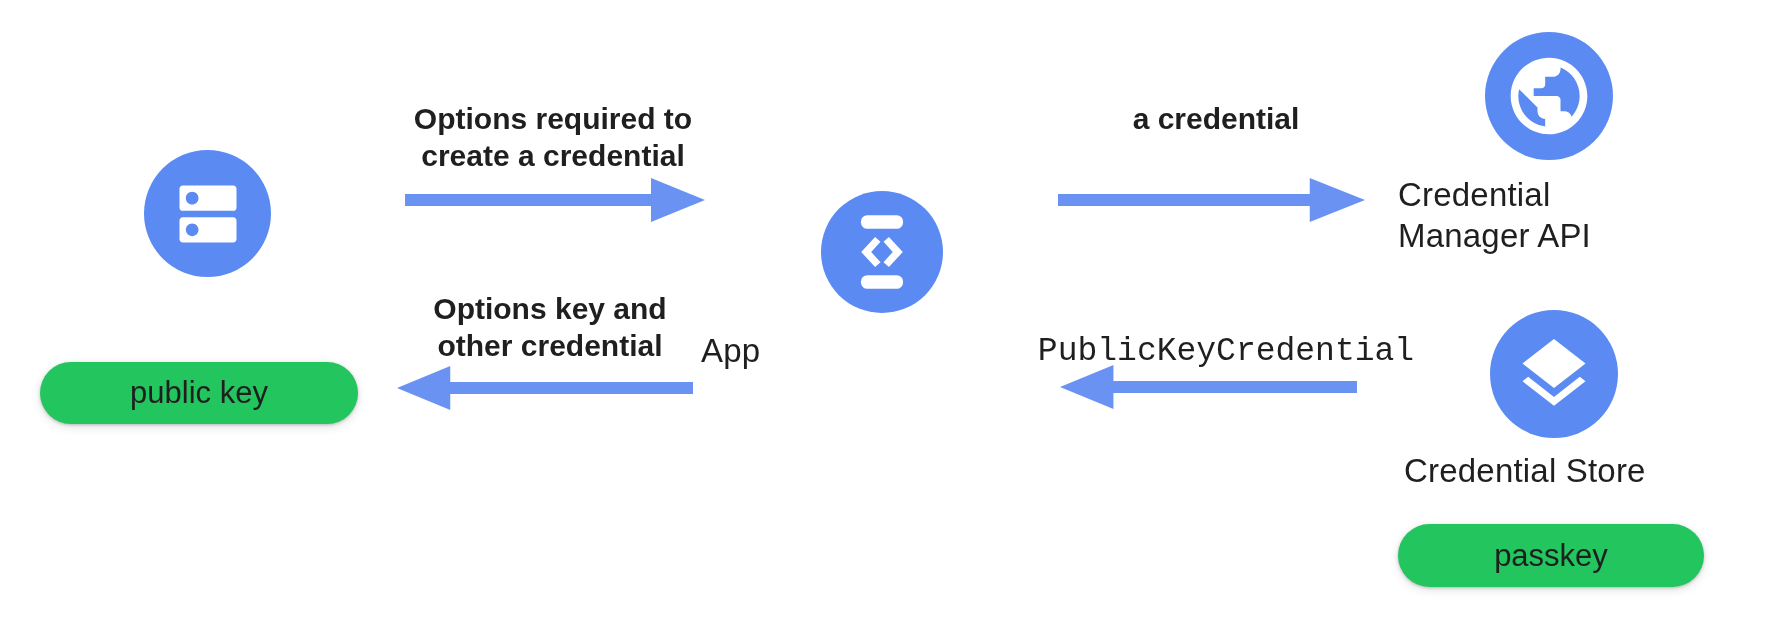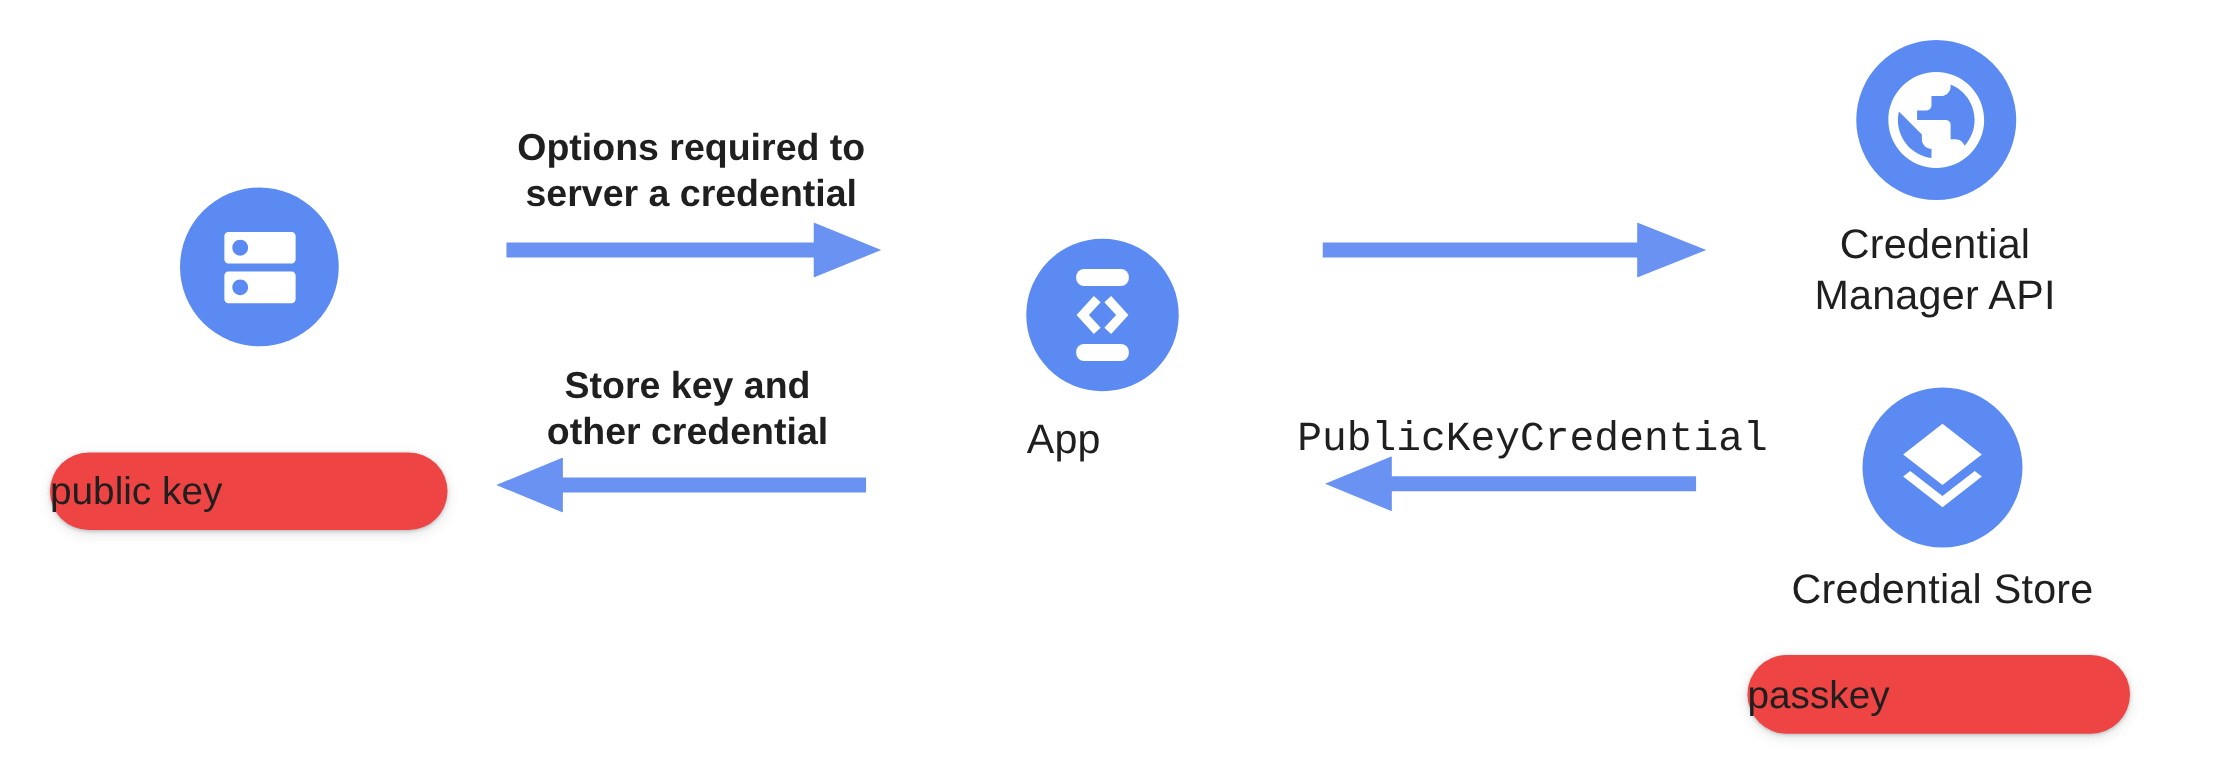--- a/index.html
+++ b/index.html
@@ -9,38 +9,38 @@
     font-family: "Liberation Sans", sans-serif;
     color: #1f1f1f;
   }
   .canvas { position: relative; width: 1770px; height: 622px; overflow: hidden; }
   .circle {
     position: absolute; border-radius: 50%;
     background: #5b8bf2;
     display: flex; align-items: center; justify-content: center;
   }
   .nlabel {
-    position: absolute; text-align: center;
+    position: absolute; 
     font-size: 33px; font-weight: 500; line-height: 41px;
     color: #1f1f1f; letter-spacing: 0.2px;
   }
   .alabel {
     position: absolute; text-align: center;
     font-size: 30px; font-weight: 700; line-height: 37px;
     color: #1f1f1f;
   }
   .mono-label {
     position: absolute; text-align: center;
     font-family: "Liberation Mono", "DejaVu Sans Mono", monospace;
     font-size: 33px; font-weight: 400; color: #1f1f1f; white-space: nowrap;
   }
   .pill {
-    position: absolute; background: #ef4444; border-radius: 40px;
+    position: absolute; background: #22c55e; border-radius: 40px;
     box-shadow: 0 1px 3px rgba(60,64,67,0.28), 0 3px 10px rgba(60,64,67,0.15);
-    display: flex; align-items: center; 
+    display: flex; align-items: center; justify-content: center;
     font-size: 31px; font-weight: 500; color: #1f1f1f;
   }
   .arrow { position: absolute; fill: #6a92f2; }
   .icon-svg { display: block; }
 </style>
 </head>
 <body>
 
 <div class="canvas">
 
@@ -50,60 +50,61 @@
         <path fill="#ffffff" d="M20 13H4c-.55 0-1 .45-1 1v6c0 .55.45 1 1 1h16c.55 0 1-.45 1-1v-6c0-.55-.45-1-1-1zM7 19c-1.1 0-2-.9-2-2s.9-2 2-2 2 .9 2 2-.9 2-2 2zM20 3H4c-.55 0-1 .45-1 1v6c0 .55.45 1 1 1h16c.55 0 1-.45 1-1V4c0-.55-.45-1-1-1zM7 9c-1.1 0-2-.9-2-2s.9-2 2-2 2 .9 2 2-.9 2-2 2z"></path>
       </svg>
     </span>
   </div>
   <div class="pill" style="left:40px; top:362px; width:318px; height:62px">
     <span>public key</span>
   </div>
 
   <div class="alabel" style="left:373px; top:100px; width:360px">
     <div>Options required to</div>
-    <div>server a credential</div>
+    <div>create a credential</div>
   </div>
   <svg class="arrow" style="left:405px; top:178px" width="300" height="44" viewBox="0 0 300 44" preserveAspectRatio="none">
     <rect x="0" y="16" width="252" height="12"></rect>
     <polygon points="246,0 246,44 300,22"></polygon>
   </svg>
 
   <div class="circle" style="left:821px; top:191px; width:122px; height:122px">
     <span>
       <svg class="icon-svg" width="54" height="80" viewBox="0 0 48 76">
         <rect x="4" y="3" width="40" height="13" rx="6" fill="#ffffff"></rect>
         <rect x="4" y="60" width="40" height="13" rx="6" fill="#ffffff"></rect>
         <path d="M20 26 L9 38 L20 50" fill="none" stroke="#ffffff" stroke-width="7" stroke-linejoin="miter"></path>
         <path d="M28 26 L39 38 L28 50" fill="none" stroke="#ffffff" stroke-width="7" stroke-linejoin="miter"></path>
       </svg>
     </span>
   </div>
   <div class="nlabel" style="left:701px; top:330px; width:300px">App</div>
 
   <div class="alabel" style="left:1036px; top:100px; width:360px">
+    <div>a credential</div>
   </div>
   <svg class="arrow" style="left:1058px; top:178px" width="307" height="44" viewBox="0 0 300 44" preserveAspectRatio="none">
     <rect x="0" y="16" width="252" height="12"></rect>
     <polygon points="246,0 246,44 300,22"></polygon>
   </svg>
 
   <div class="circle" style="left:1485px; top:32px; width:128px; height:128px">
     <span>
       <svg class="icon-svg" width="92" height="92" viewBox="0 0 24 24">
         <path fill="#ffffff" d="M12 2C6.48 2 2 6.48 2 12s4.48 10 10 10 10-4.48 10-10S17.52 2 12 2zm-1 17.93c-3.95-.49-7-3.85-7-7.93 0-.62.08-1.21.21-1.79L9 15v1c0 1.1.9 2 2 2v1.93zm6.9-2.54c-.26-.81-1-1.39-1.9-1.39h-1v-3c0-.55-.45-1-1-1H8v-2h2c.55 0 1-.45 1-1V7h2c1.1 0 2-.9 2-2v-.41c2.93 1.19 5 4.06 5 7.41 0 2.08-.8 3.97-2.1 5.39z"></path>
       </svg>
     </span>
   </div>
   <div class="nlabel" style="left:1398px; top:174px; width:300px">
     <div>Credential</div>
     <div>Manager API</div>
   </div>
 
   <div class="alabel" style="left:370px; top:290px; width:360px">
-    <div>Store key and</div>
+    <div>Options key and</div>
     <div>other credential</div>
   </div>
   <svg class="arrow" style="left:397px; top:366px" width="296" height="44" viewBox="0 0 300 44" preserveAspectRatio="none">
     <rect x="48" y="16" width="252" height="12"></rect>
     <polygon points="54,0 54,44 0,22"></polygon>
   </svg>
 
   <div class="mono-label" style="left:1026px; top:333px; width:400px">PublicKeyCredential</div>
   <svg class="arrow" style="left:1060px; top:365px" width="297" height="44" viewBox="0 0 300 44" preserveAspectRatio="none">
     <rect x="48" y="16" width="252" height="12"></rect>

